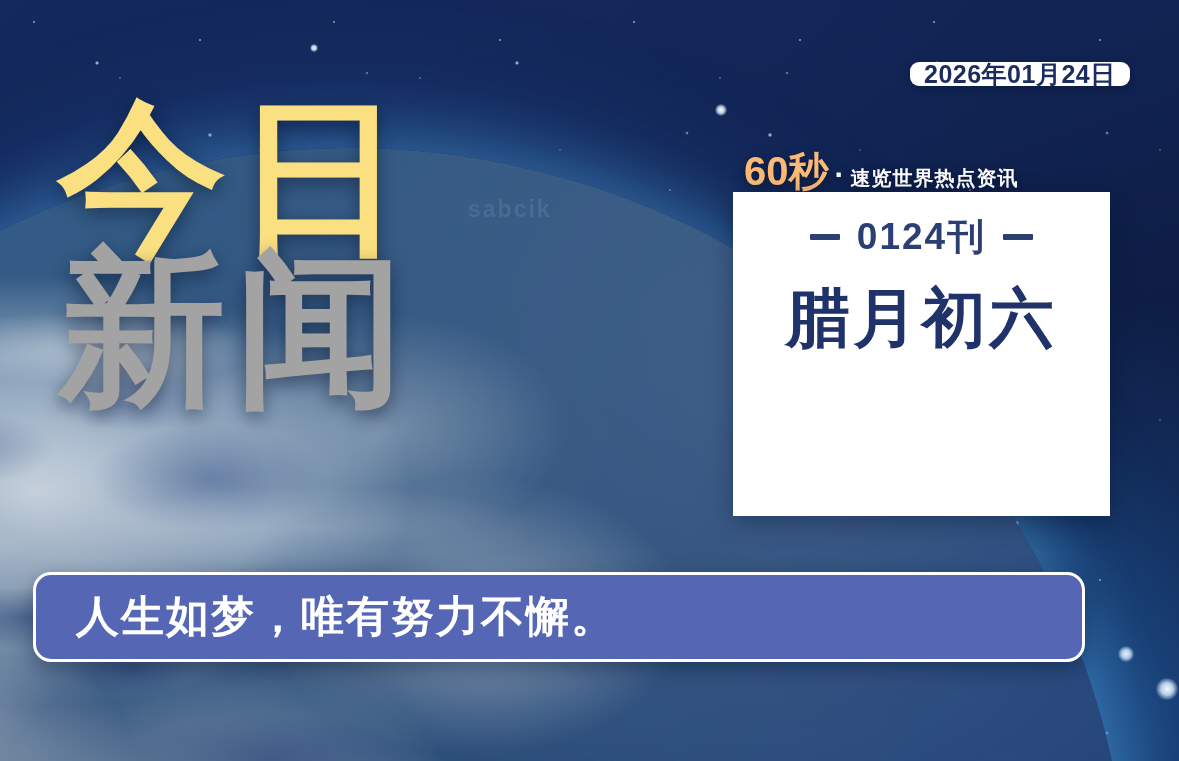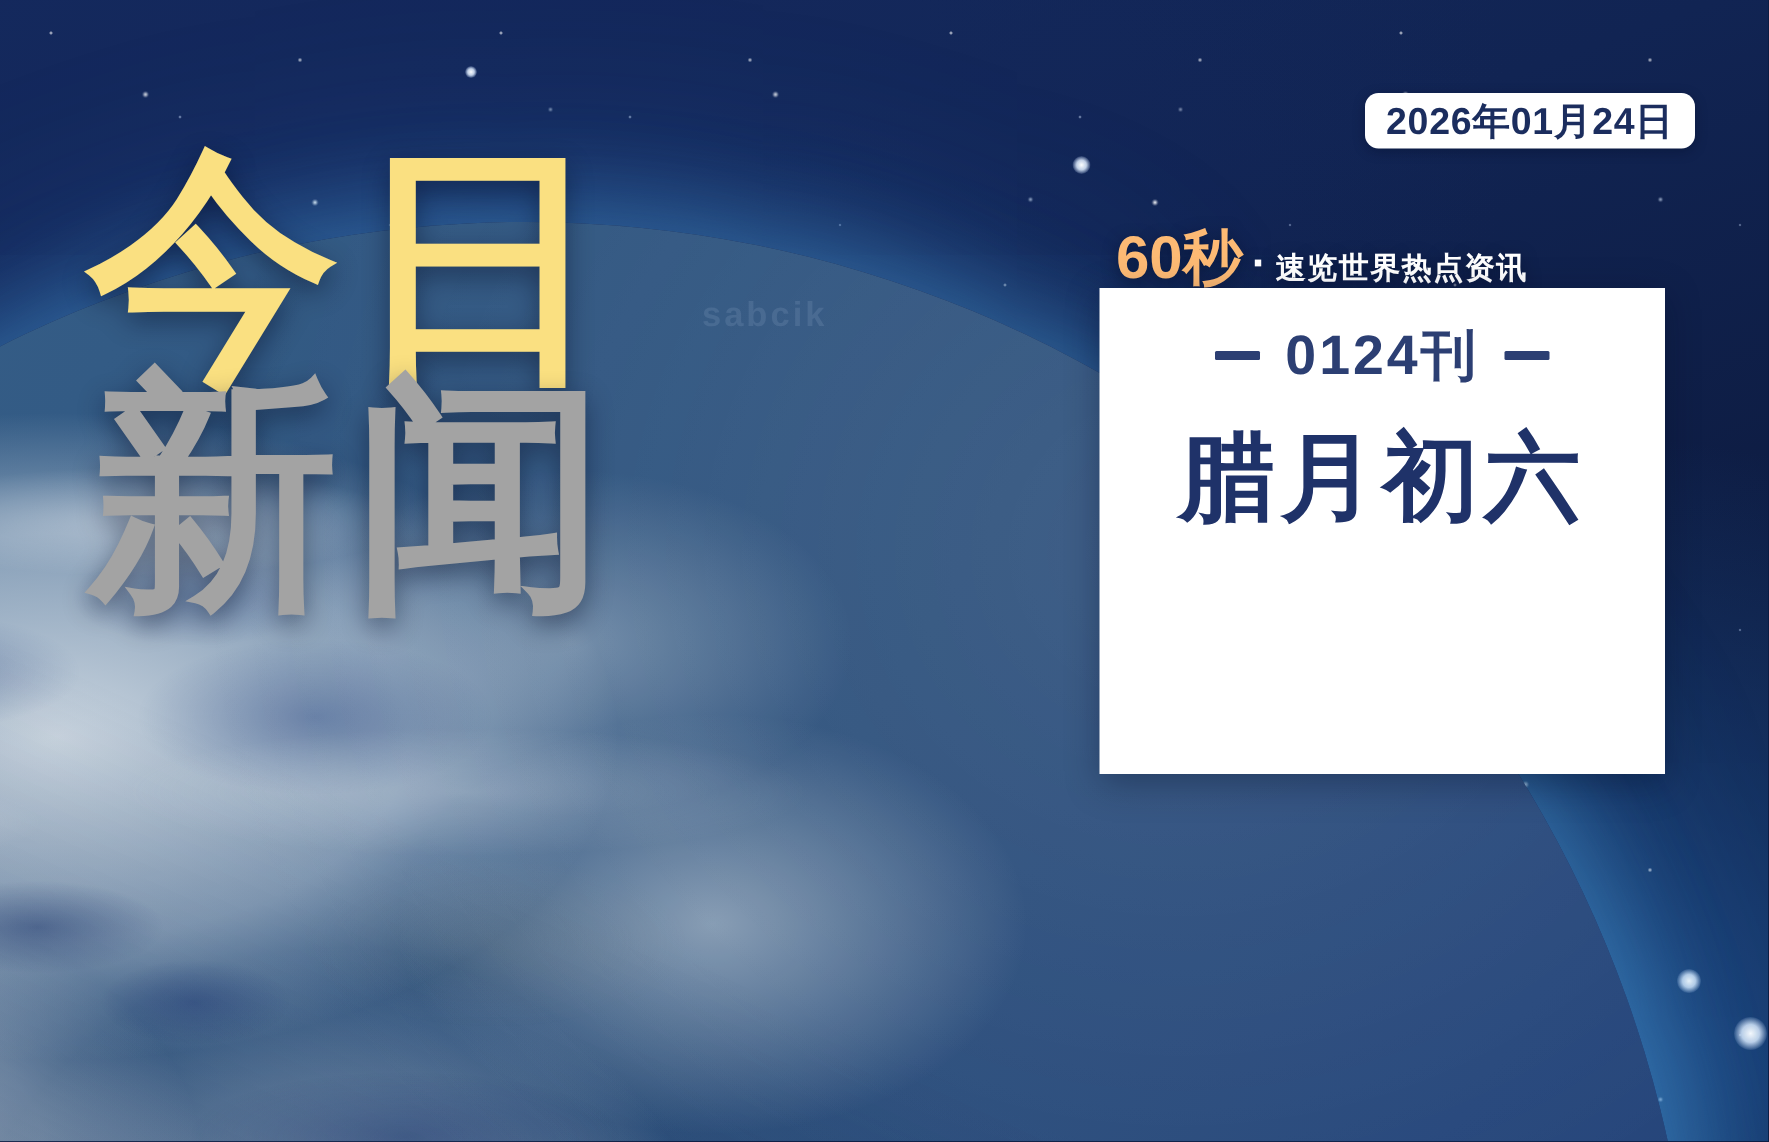--- a/index.html
+++ b/index.html
@@ -195,21 +195,21 @@
     text-shadow: 0 6px 18px rgba(4,12,36,.45);
   }
   .title-line.jin-ri { color: #FAE081; }
   .title-line.xin-wen { color: #a3a3a3; margin-top: -14px; }
 
   
   .date-pill {
     position: absolute;
     left: 910px;
     top: 62px;
-    height: 37px;
+    height: 24px;
     padding: 0 14px;
     display: flex;
     align-items: center;
     justify-content: center;
     background: #FFFFFF;
     border-radius: 9px;
     color: #1b2d5e;
     font-size: 25px;
     font-weight: 700;
     letter-spacing: .5px;
@@ -359,14 +359,17 @@
 
   <div class="info-card">
     <div class="issue-row">
       <span class="issue-dash"></span>
       <span>0124刊</span>
       <span class="issue-dash"></span>
     </div>
     <div class="lunar">腊月初六</div>
   </div>
 
+  <div class="quote-bar">
+    <span class="quote-text">人生如梦，唯有努力不懈。</span>
+  </div>
 
 </div>
 
 </body></html>

